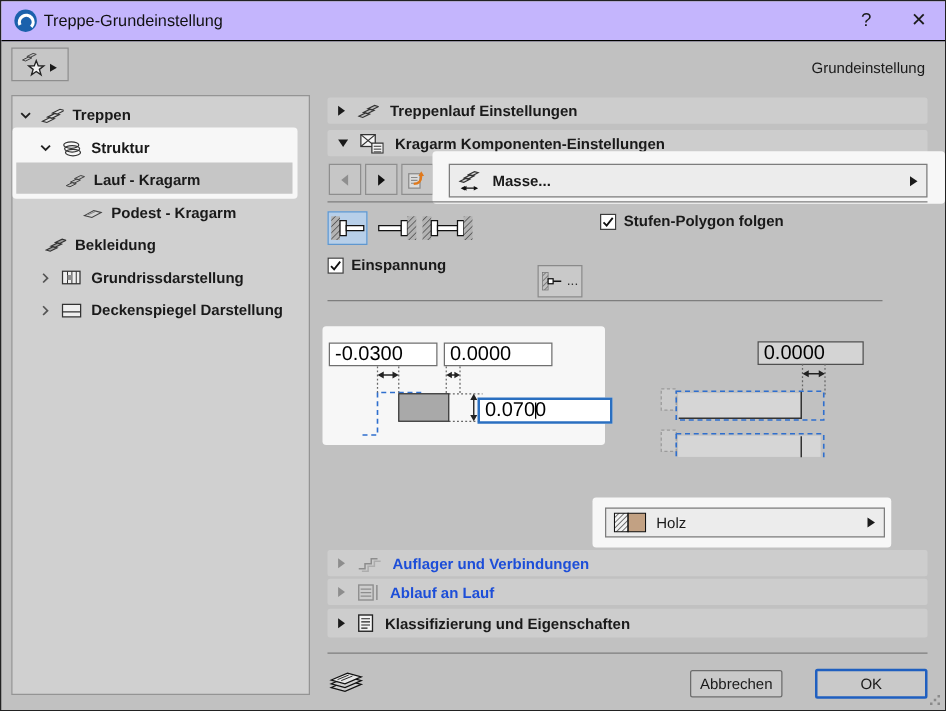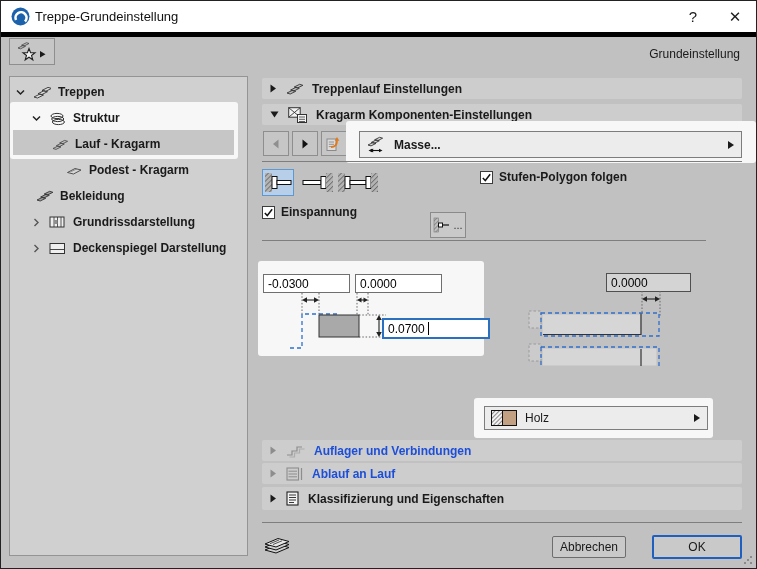--- a/index.html
+++ b/index.html
@@ -1,18 +1,18 @@
 <!DOCTYPE html>
 <html><head>
 <meta charset="utf-8">
 <style>
   html,body{margin:0;padding:0;background:#8b8b8b;font-family:"Liberation Sans",sans-serif;}
   .win{position:relative;width:757px;height:569px;background:#c1c1c1;border:1px solid #222;
        box-sizing:border-box;overflow:hidden;color:#1a1a1a;}
-  .titlebar{position:absolute;left:0;top:0;width:100%;height:31px;background:#ffffff;border-bottom:5px solid #000000;}
+  .titlebar{position:absolute;left:0;top:0;width:100%;height:31px;background:#c4b5fd;border-bottom:1px solid #000000;}
   .title{position:absolute;left:34px;top:8px;font-size:13px;color:#111;}
   .tbtn{position:absolute;top:0;height:31px;text-align:center;line-height:31px;font-size:15px;cursor:default;}
   .logo{position:absolute;left:10px;top:6px;}
   .modelabel{position:absolute;right:16px;top:46px;font-size:12px;}
   .favbtn{position:absolute;left:8px;top:37px;width:46px;height:27px;background:#c6c6c6;border:1px solid #8e8e8e;box-sizing:border-box;display:flex;align-items:center;justify-content:center;}
   .treepanel{position:absolute;left:8px;top:75px;width:239px;height:480px;background:#d0d0d0;border:1px solid #949494;box-sizing:border-box;}
   .callout{position:absolute;background:#f7f7f7;border-radius:3px;z-index:1;}
   .trow{position:absolute;left:0;width:100%;height:26px;display:flex;align-items:center;gap:7px;z-index:3;box-sizing:border-box;font-size:12px;font-weight:bold;}
   .chevslot{width:12px;display:flex;justify-content:center;flex:none;}
   .tsel{position:absolute;left:3px;top:53px;width:221px;height:25px;background:#c6c6c6;z-index:2;}
@@ -20,21 +20,21 @@
   .bar.dis{color:#1d4ed8;}
   .sep{position:absolute;height:1px;background:#7e7e7e;z-index:2;}
   .navbtn{position:absolute;width:26px;height:25px;background:#c6c6c6;border:1px solid #8e8e8e;box-sizing:border-box;display:flex;align-items:center;justify-content:center;}
   .dropdown{position:absolute;background:#ececec;border:1px solid #7d7d7d;box-sizing:border-box;display:flex;align-items:center;gap:8px;padding:0 6px;font-size:12px;z-index:2;justify-content:center;}
   .dropdown .arr{margin-left:auto;}
   .seg{position:absolute;display:flex;align-items:center;justify-content:center;}
   .segsel{position:absolute;background:#b7cfe9;border:1px solid #5f97cf;box-sizing:border-box;display:flex;align-items:center;justify-content:center;}
   .chk{width:13px;height:13px;background:#fff;border:1px solid #3c3c3c;box-sizing:border-box;flex:none;display:flex;align-items:center;justify-content:center;}
   .chkrow{position:absolute;display:flex;align-items:center;gap:6px;font-size:12px;font-weight:bold;}
   .minibtn{position:absolute;background:#c9c9c9;border:1px solid #8a8a8a;box-sizing:border-box;display:flex;align-items:center;justify-content:center;gap:3px;font-size:11px;color:#333;}
-  .field{position:absolute;height:19px;border:1px solid #6f6f6f;background:#fff;font-family:"Liberation Sans",sans-serif;font-size:12px;padding:0 4px;box-sizing:border-box;}
+  .field{position:absolute;height:19px;border:1px solid #6f6f6f;background:#fff;font-family:"Liberation Sans",sans-serif;font-size:16px;padding:0 4px;box-sizing:border-box;}
   .field.gray{background:#d4d4d4;border-color:#4f4f4f;}
   .field.focus{border:2px solid #2a6fc0;height:21px;}
   .caret{position:absolute;width:1px;height:13px;background:#000;}
   .btn{position:absolute;height:22px;background:#c9c9c9;border:1px solid #6d6d6d;box-sizing:border-box;text-align:center;font-size:12px;line-height:20px;border-radius:2px;}
   .btn.ok{border:2px solid #1f5fc0;height:24px;line-height:20px;}
   .footericon{position:absolute;}
   .grip{position:absolute;right:3px;bottom:3px;width:9px;height:9px;}
   svg{display:block;}
 </style>
 </head>

